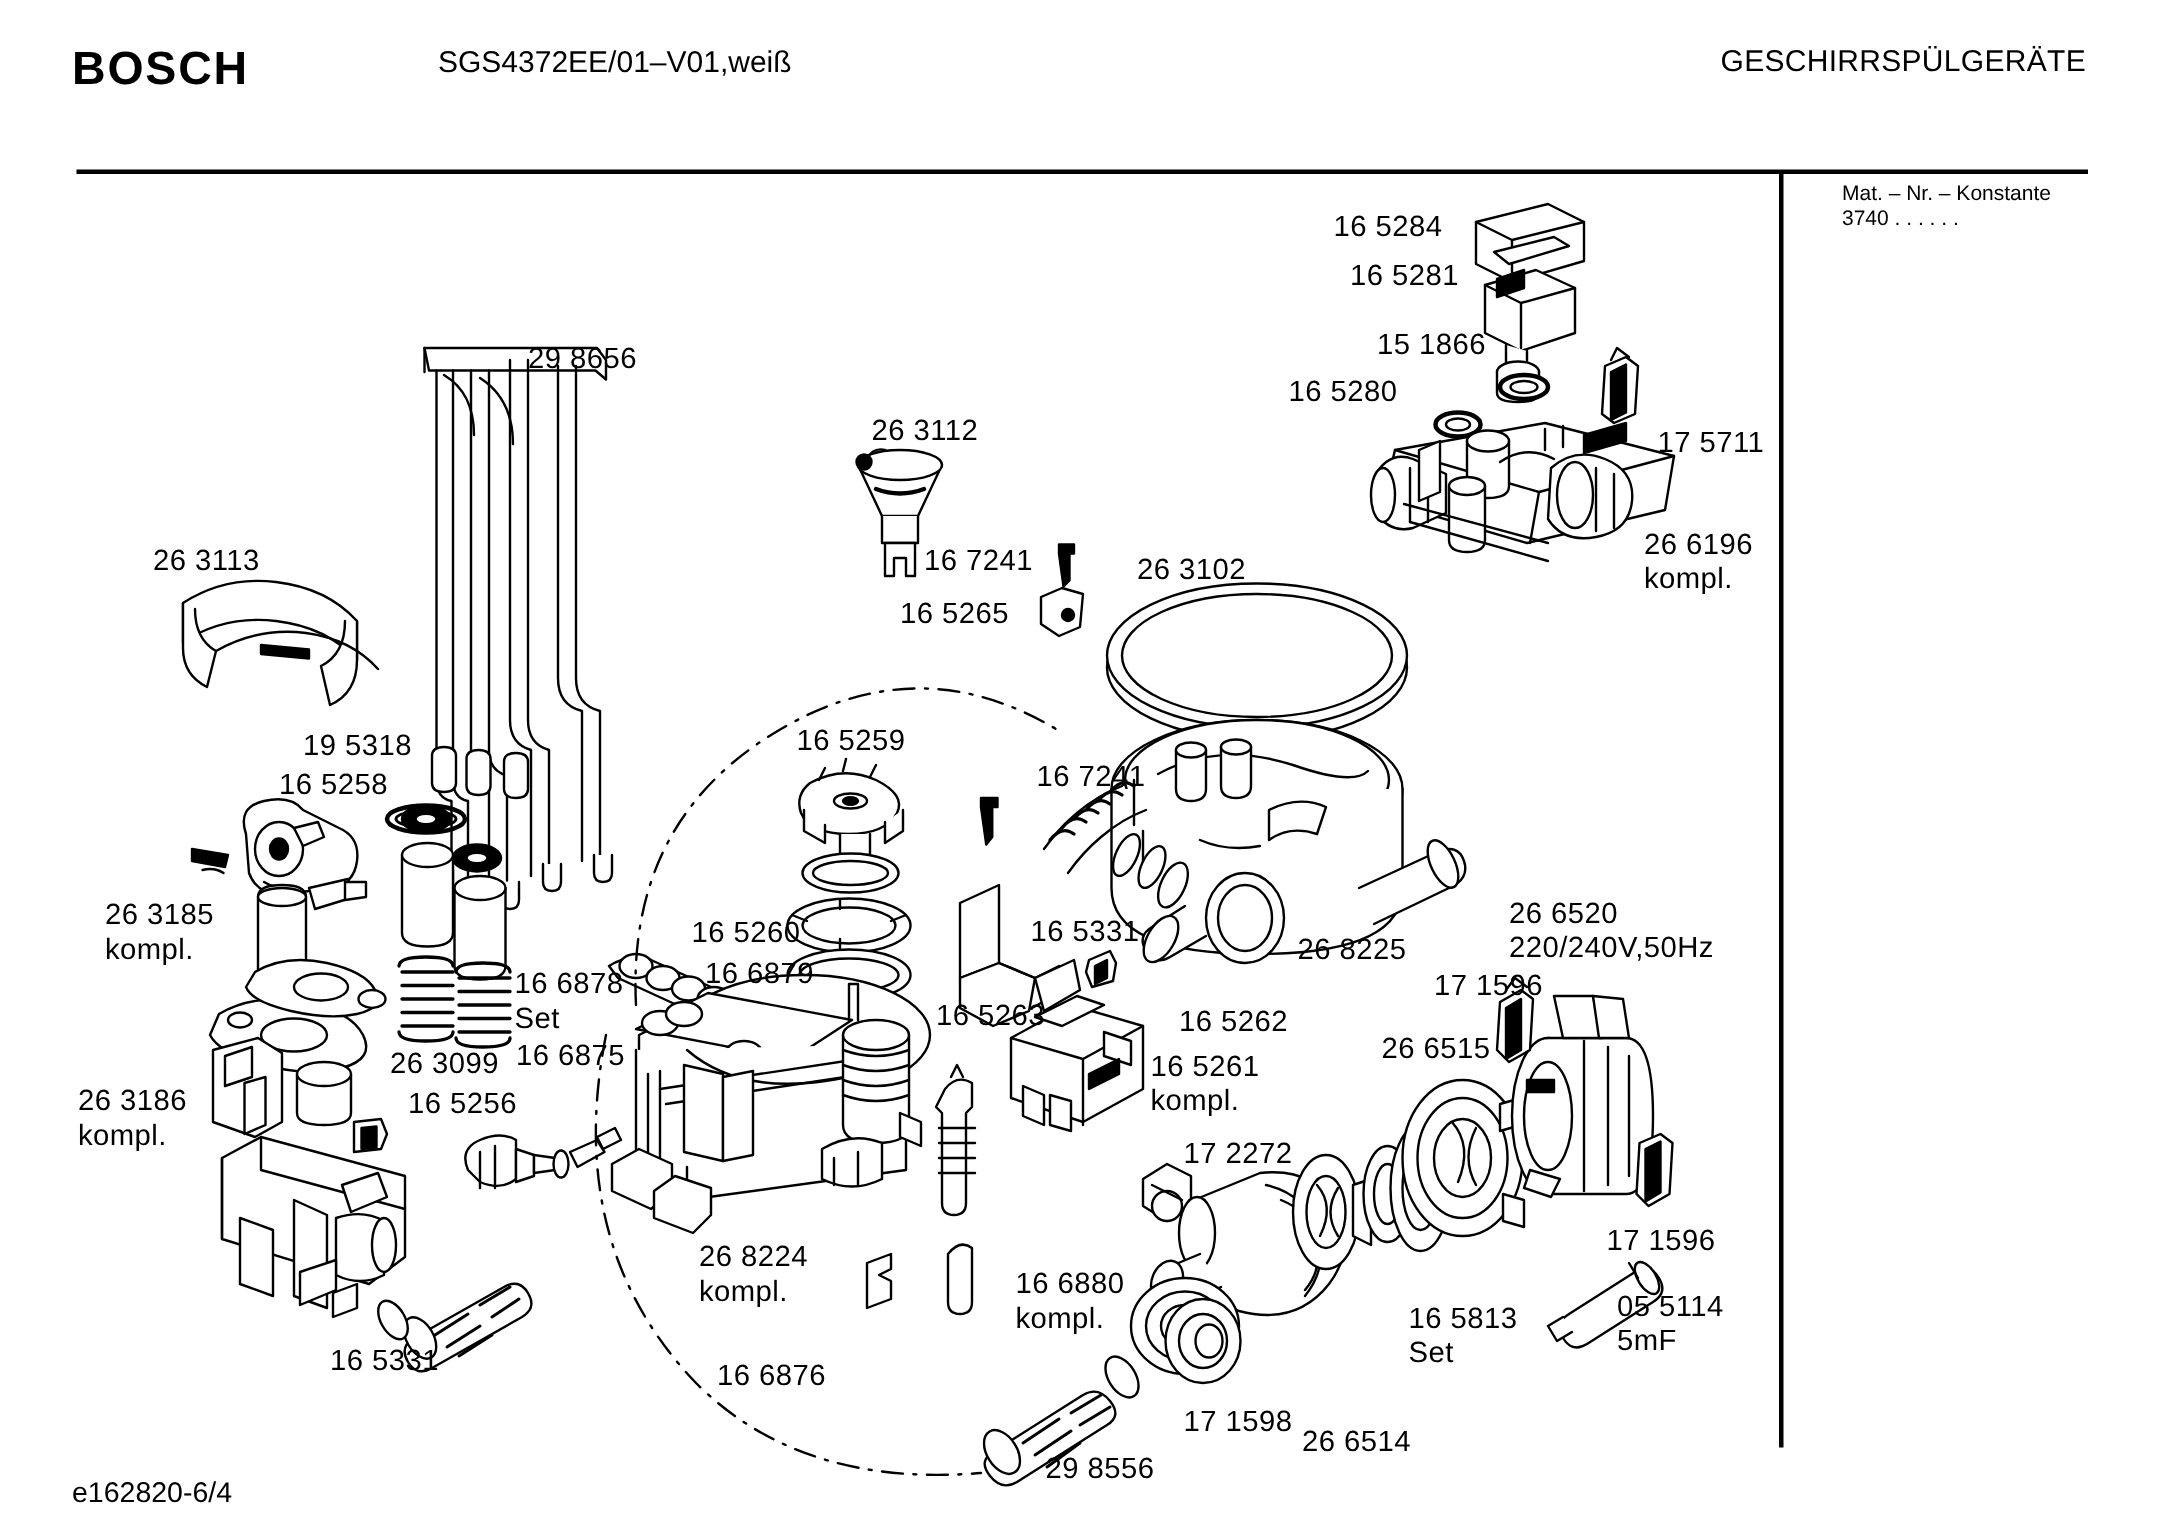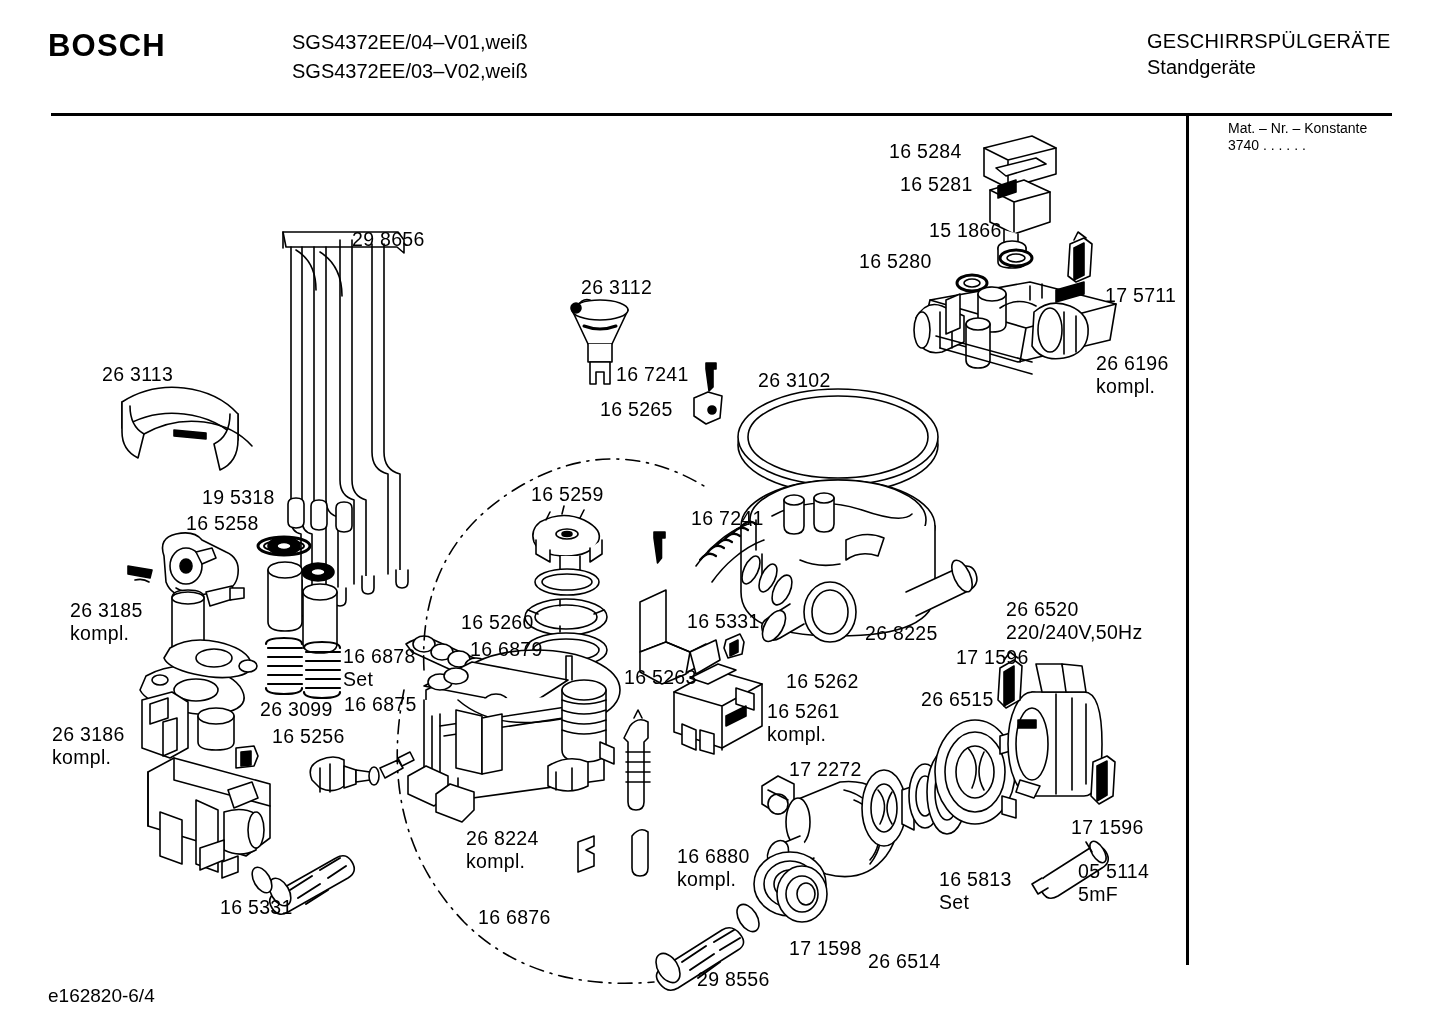--- a/index.html
+++ b/index.html
@@ -24,27 +24,25 @@
   #art{left:0;top:0;width:1442px;height:1019px;}
   
   .lbl{font-size:19.5px;line-height:23px;white-space:pre;letter-spacing:.3px;}
 </style>
 </head>
 <body>
 
 <div class="abs" id="brand">BOSCH</div>
 
 <div class="abs" id="model-list">
-  <div>SGS4372EE/04–V01,weiß</div>
-  <div>SGS4372EE/03–V02,weiß</div>
+  <div>SGS4372EE/01–V01,weiß</div>
 </div>
 
 <div class="abs" id="category-block">
   <div class="cat-main">GESCHIRRSPÜLGERÄTE</div>
-  <div class="cat-sub">Standgeräte</div>
 </div>
 
 <div class="abs" id="matnr">
   <div>Mat. – Nr. – Konstante</div>
   <div class="mat-2">3740  .   .      .    .    .    .</div>
 </div>
 
 <div class="abs rule-top"></div>
 <div class="abs rule-vert"></div>
 
@@ -494,21 +492,21 @@
 <div id="labels">
 
 <div class="abs lbl" style="left: 352px; top: 228px;"><div>29 8656</div></div>
     <div class="abs lbl" style="left: 102px; top: 363px;"><div>26 3113</div></div>
     <div class="abs lbl" style="left: 581px; top: 276px;"><div>26 3112</div></div>
     <div class="abs lbl" style="left: 616px; top: 363px;"><div>16 7241</div></div>
     <div class="abs lbl" style="left: 600px; top: 398px;"><div>16 5265</div></div>
     <div class="abs lbl" style="left: 758px; top: 369px;"><div>26 3102</div></div>
     <div class="abs lbl" style="left: 889px; top: 140px;"><div>16 5284</div></div>
     <div class="abs lbl" style="left: 900px; top: 173px;"><div>16 5281</div></div>
-    <div class="abs lbl" style="left: 918px; top: 219px; margin-left: 11px;"><div>15 1866</div></div>
+    <div class="abs lbl" style="left: 918px; top: 219px;"><div>15 1866</div></div>
     <div class="abs lbl" style="left: 859px; top: 250px;"><div>16 5280</div></div>
     <div class="abs lbl" style="left: 1105px; top: 284px;"><div>17 5711</div></div>
     <div class="abs lbl" style="left: 1096px; top: 352px;"><div>26 6196</div><div>kompl.</div></div>
     <div class="abs lbl" style="left: 202px; top: 486px;"><div>19 5318</div></div>
     <div class="abs lbl" style="left: 170px; top: 512px; margin-left: 16px;"><div>16 5258</div></div>
     <div class="abs lbl" style="left: 70px; top: 599px;"><div>26 3185</div><div>kompl.</div></div>
     <div class="abs lbl" style="left: 52px; top: 723px;"><div>26 3186</div><div>kompl.</div></div>
     <div class="abs lbl" style="left: 260px; top: 698px;"><div>26 3099</div></div>
     <div class="abs lbl" style="left: 272px; top: 725px;"><div>16 5256</div></div>
     <div class="abs lbl" style="left: 343px; top: 645px;"><div>16 6878</div><div>Set</div></div>

